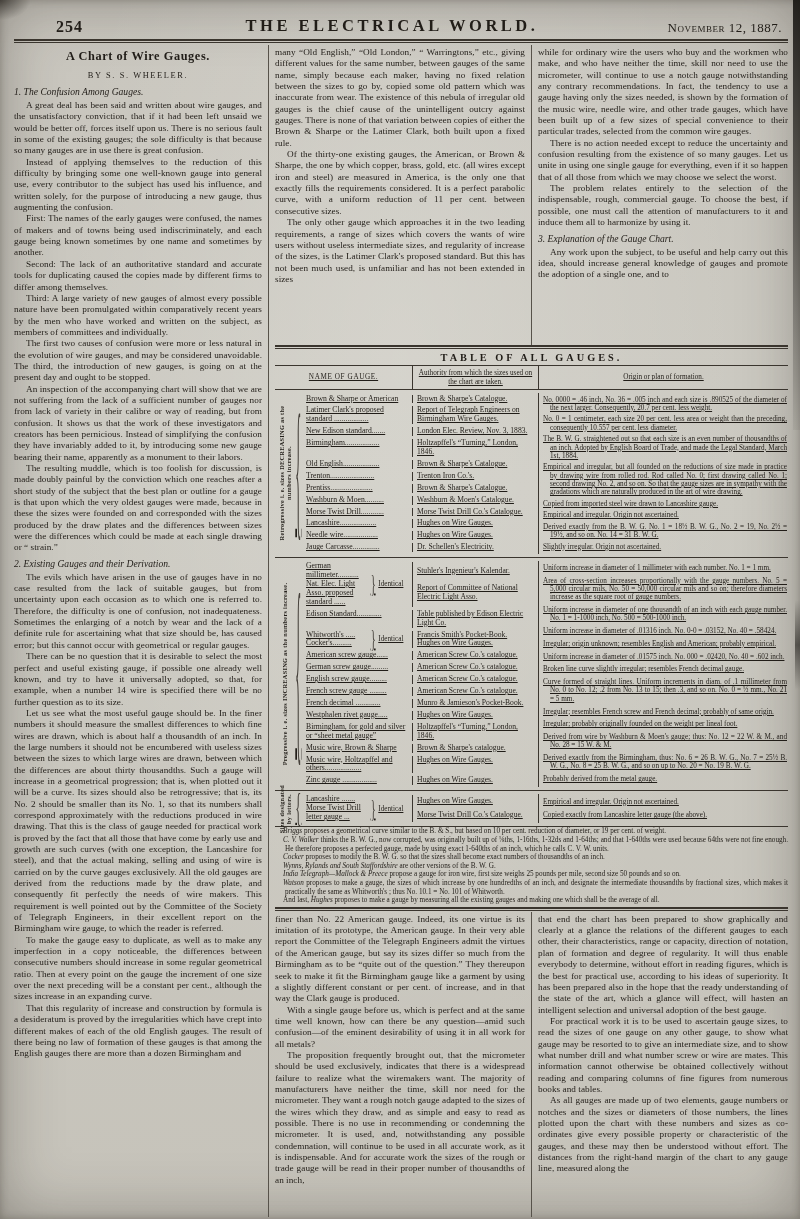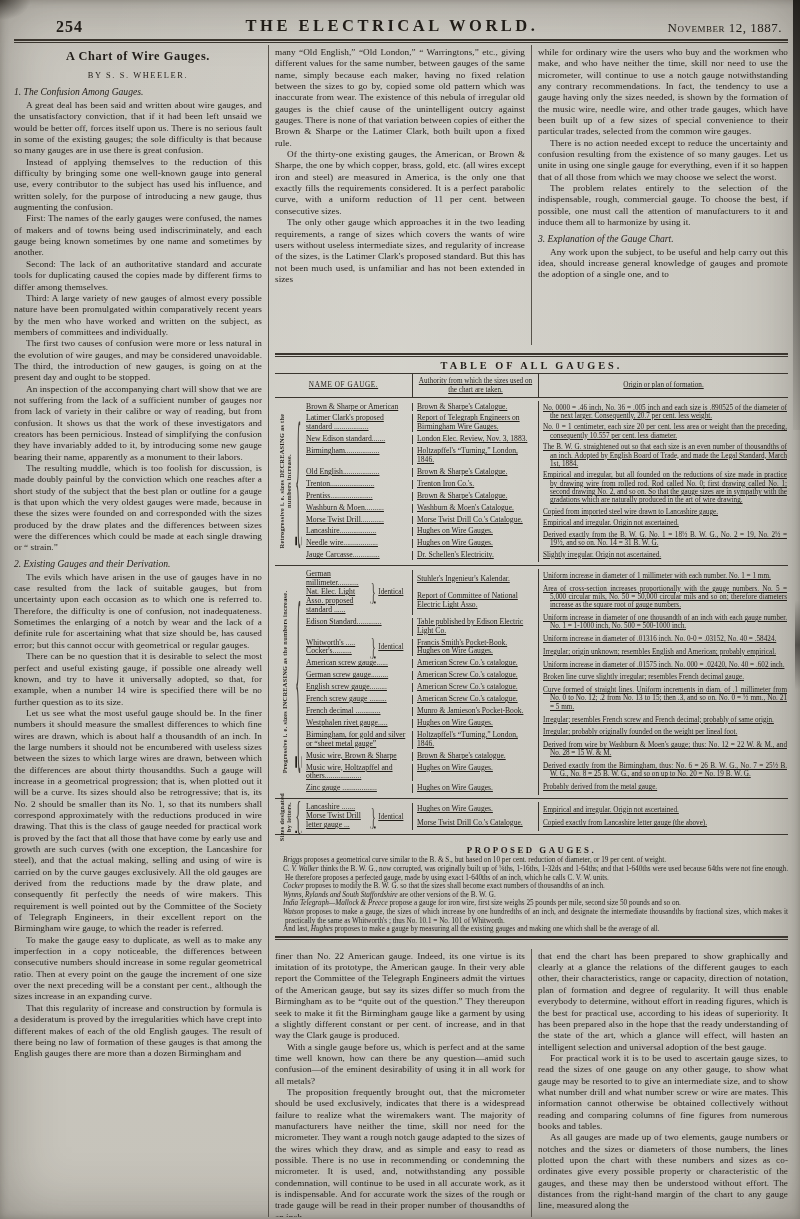--- a/index.html
+++ b/index.html
@@ -34,21 +34,21 @@
   .page-number{font-size:16px; font-weight:bold; letter-spacing:1px; margin-left:42px; width:110px;}
   .journal-title{flex:1; text-align:center; font-size:16.5px; font-weight:bold; letter-spacing:3.5px;}
   .issue-date{width:170px; text-align:right; font-variant:small-caps; font-size:13px; letter-spacing:.5px; padding-right:6px;}
   .rule-double{border-top:2.3px solid var(--ink2); border-bottom:1px solid var(--ink2); height:4px;}
   .masthead-rule{margin:3px 0 2px 0;}
 
   
   .content{display:flex; height:1172px; overflow:hidden;}
   .vrule{width:1px; background:#57524a; margin:0 6px; align-self:stretch;}
   .col-left{width:248px; overflow:hidden; padding-top:2px;}
-  .right{flex:1; display:flex; flex-direction:column; overflow:hidden;gap:8px;}
+  .right{flex:1; display:flex; flex-direction:column; overflow:hidden;}
   .top-cols,.bottom-cols{display:flex; overflow:hidden;}
   .top-cols{height:300px;}
   .bottom-cols{flex:1;}
   .topcol,.botcol{flex:1; overflow:hidden; padding-top:2px;}
 
   
   .article-title{font-size:12.3px; font-weight:bold; text-align:center; letter-spacing:.6px; margin:2px 0 7px;}
   .byline{font-size:8.4px; text-align:center; letter-spacing:1.6px; margin-bottom:6px;}
   .sec-head{font-style:italic; text-align:left; font-size:9.6px; margin:4px 0 3px;}
   .para{font-size:9.2px; line-height:11.35px; text-align:justify; text-indent:12px; letter-spacing:.05px;}
@@ -355,21 +355,20 @@
                 <div class="t-origin">
                   <p class="t-origin-p">Empirical and irregular.   Origin not ascertained.</p>
                   <p class="t-origin-p">Copied exactly from Lancashire letter gauge (the above).</p>
                 </div>
               </div>
             </div>
         </div>
       </section>
 
       <section class="proposed">
-        <div class="proposed-title">PROPOSED  GAUGES.</div>
         <div class="prop-items" id="prop-items">
             <p class="prop-item"><span class="lead">Briggs</span><span> proposes a geometrical curve similar to the B. &amp; S., but based on 10 per cent. reduction of diameter, or 19 per cent. of weight.</span></p>
             <p class="prop-item"><span class="lead">C. V. Walker</span><span> thinks the B. W. G., now corrupted, was originally built up of ⅛ths, 1-16ths, 1-32ds and 1-64ths; and that 1-640ths were used because 64ths were not fine enough.  He therefore proposes a perfected gauge, made by using exact 1-640ths of an inch, which he calls C. V. W. units.</span></p>
             <p class="prop-item"><span class="lead">Cocker</span><span> proposes to modify the B. W. G. so that the sizes shall become exact numbers of thousandths of an inch.</span></p>
             <p class="prop-item"><span class="lead">Wynns, Rylands and South Staffordshire</span><span> are other versions of the B. W. G.</span></p>
             <p class="prop-item"><span class="lead">India Telegraph—Mallock &amp; Preece</span><span> propose a gauge for iron wire, first size weighs 25 pounds per mile, second size 50 pounds and so on.</span></p>
             <p class="prop-item"><span class="lead">Watson</span><span> proposes to make a gauge, the sizes of which increase by one hundredths of an inch, and designate the intermediate thousandths by fractional sizes, which makes it practically the same as Whitworth's ; thus No. 10.1 = No. 101 of Whitworth.</span></p>
             <p class="prop-item"><span>And last, </span><span class="lead">Hughes</span><span> proposes to make a gauge by measuring all the existing gauges and making one which shall be the average of all.</span></p>
           </div>
         <div class="rule-double"></div>

